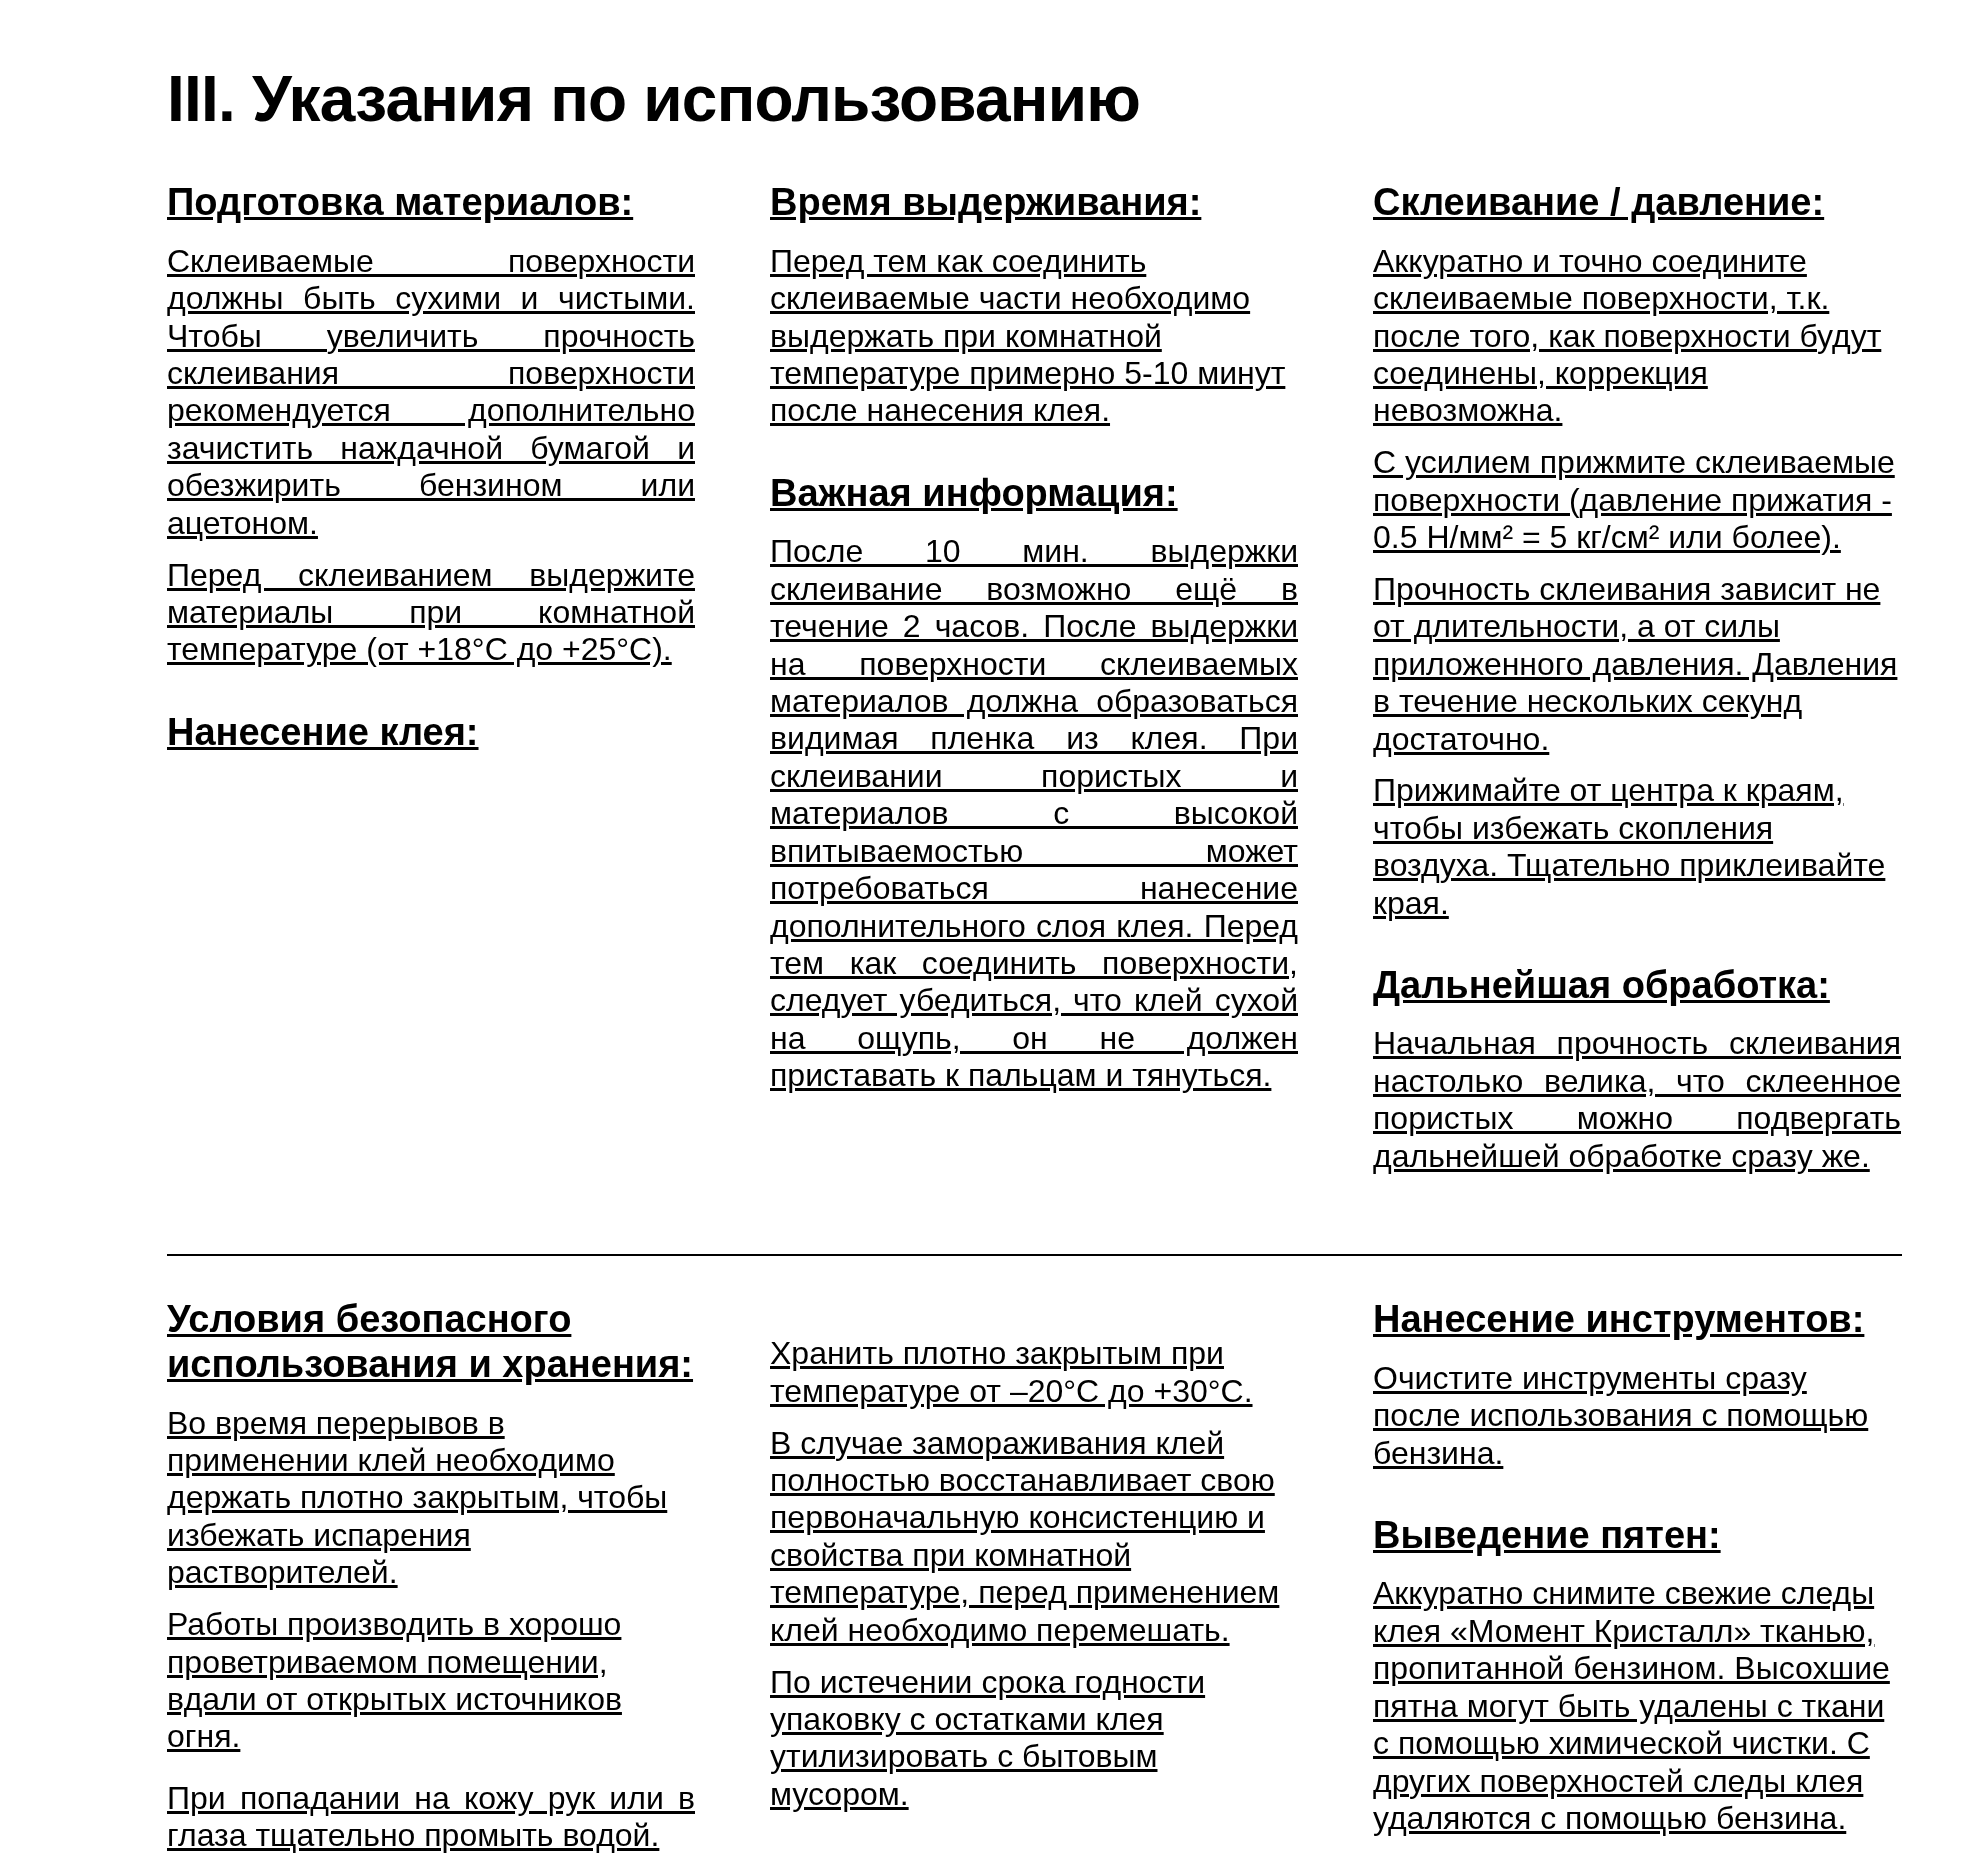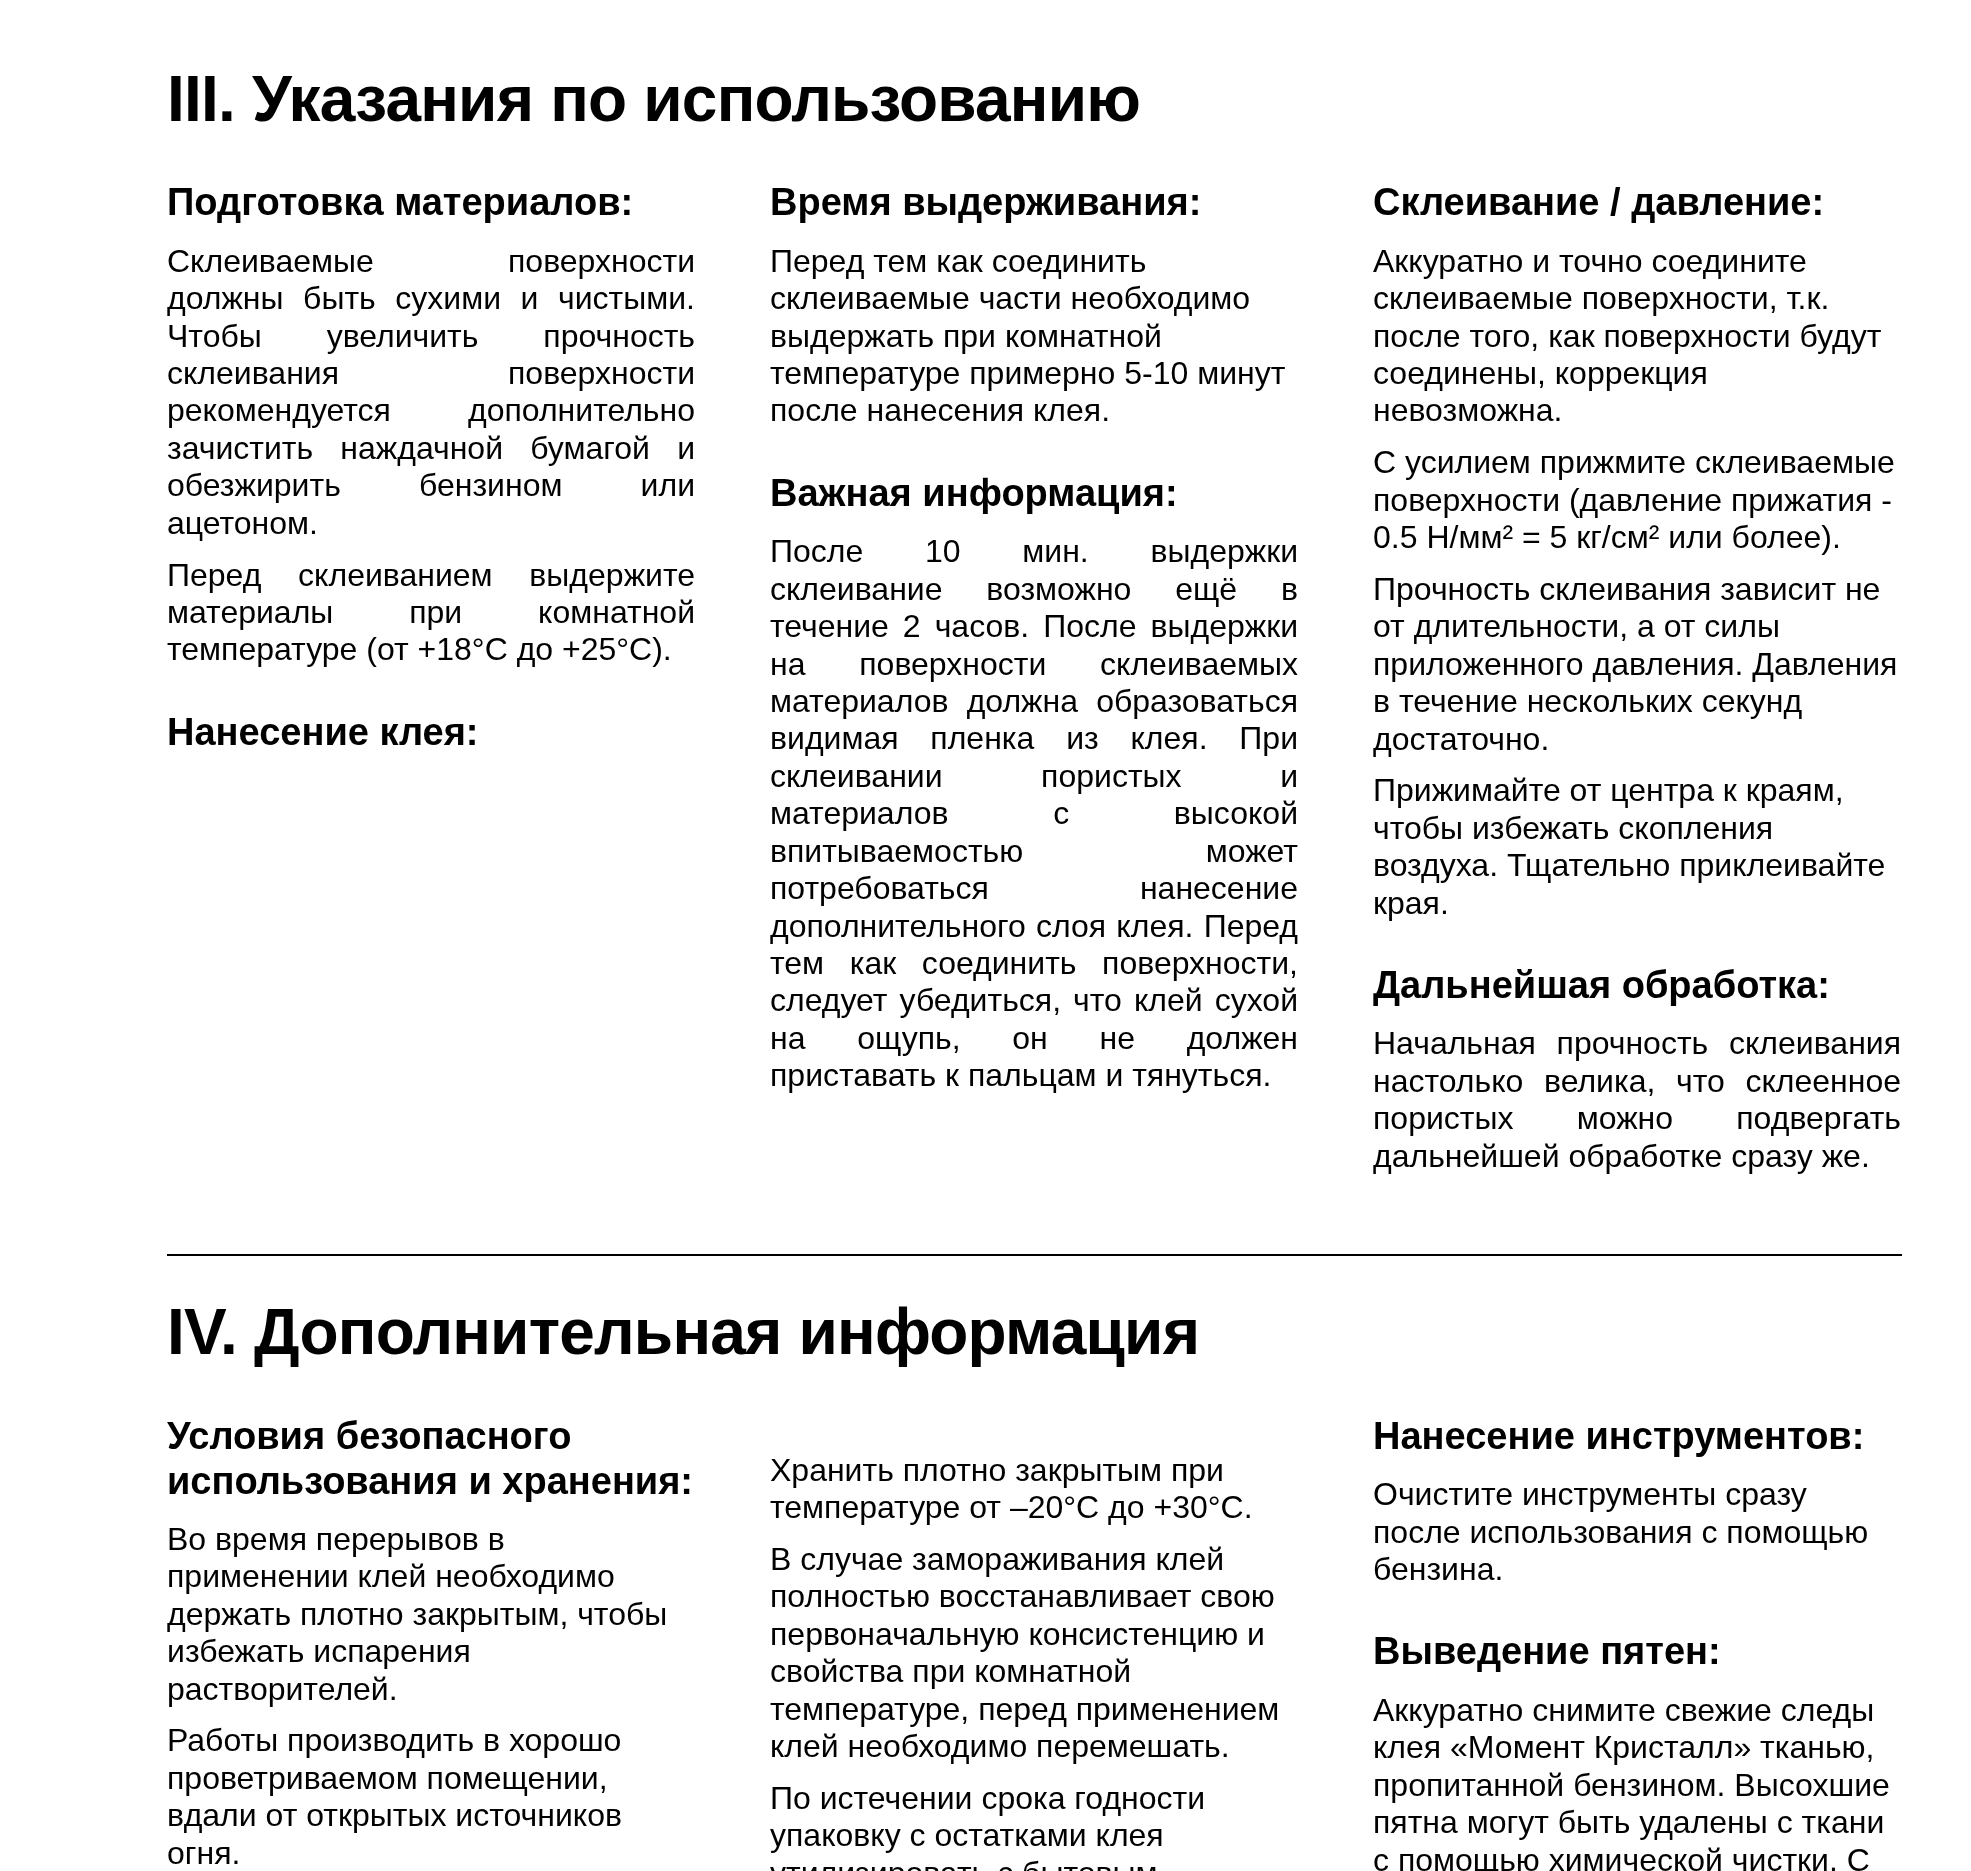--- a/index.html
+++ b/index.html
@@ -25,20 +25,21 @@
     line-height: 1.1;
   }
   .cols {
     display: flex;
     gap: 75px;
     align-items: flex-start;
   }
   .col {
     flex: 0 0 528px;
     width: 528px;
+    text-decoration: underline;
   }
   .col.offset-top { padding-top: 38px; }
   h2.block-heading {
     font-size: 38px;
     font-weight: 700;
     line-height: 1.18;
     margin: 41px 0 17.5px 0;
   }
   .block:first-child h2.block-heading { margin-top: 0; }
   p.para {
@@ -99,21 +100,20 @@
           <p class="para just">Начальная прочность склеивания настолько велика, что склеенное пористых можно подвергать дальнейшей обработке сразу же.</p>
         </div>
       </div>
 
     </div>
   </section>
 
   <hr class="rule">
 
   <section>
-    <h1 class="section-title">IV. Дополнительная информация</h1>
 
     <div class="cols">
 
       <div class="col">
         <div class="block">
           <h2 class="block-heading">Условия безопасного использования и хранения:</h2>
           <p class="para">Во время перерывов в применении клей необходимо держать плотно закрытым, чтобы избежать испарения растворителей.</p>
           <p class="para">Работы производить в хорошо проветриваемом помещении, вдали от открытых источников огня.</p>
           <p class="para just gap-top">При попадании на кожу рук или в глаза тщательно промыть водой.</p>
         </div>

